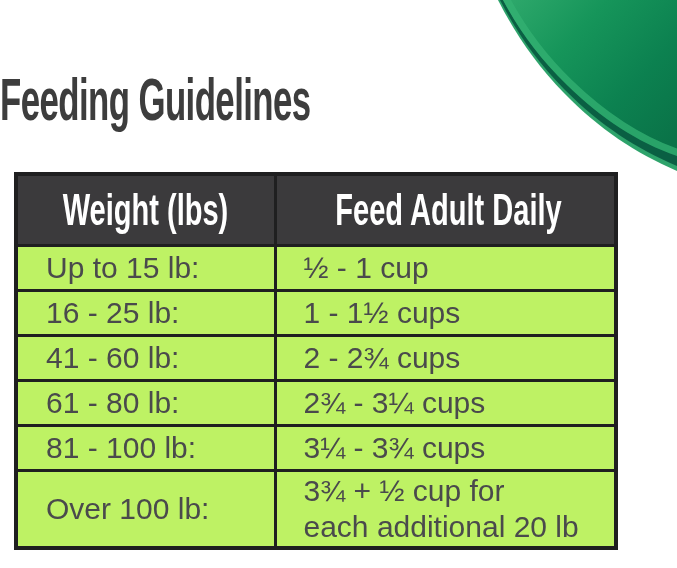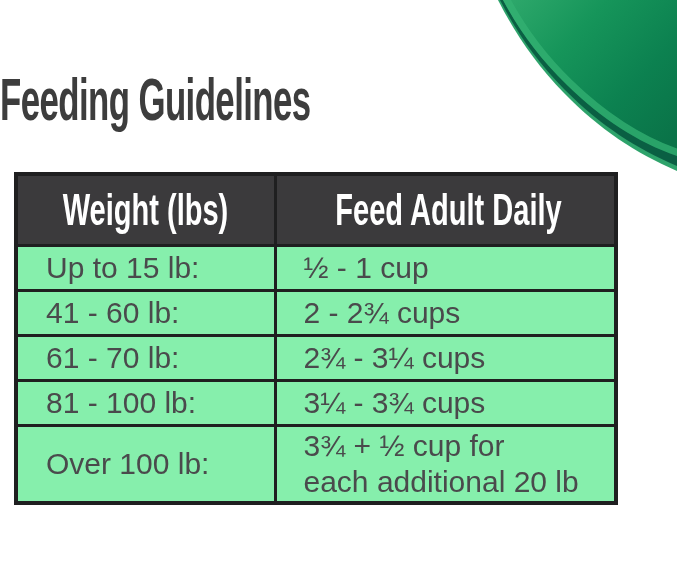--- a/index.html
+++ b/index.html
@@ -67,21 +67,21 @@
   }
   col.col-weight{width:259px;}
   td{
     color:var(--body-text);
     font-size:30px;
     line-height:36px;
     height:40px;
     padding:1px 4px 1px 0;
     vertical-align:middle;
     white-space:pre-line;
-    background:#86efac;
+    background:#bef264;
   }
   td.weight-cell{padding-left:28px;}
   td.feed-cell{padding-left:27px;}
 </style>
 </head>
 <body>
 
 <svg class="swoosh" viewBox="0 0 180 180" aria-hidden="true">
   <defs>
     <linearGradient id="swooshGrad" x1="0" y1="0" x2="1" y2="0.85">
@@ -118,25 +118,29 @@
       <th><span class="cond">Weight (lbs)</span></th>
       <th><span class="cond">Feed Adult Daily</span></th>
     </tr>
   </thead>
   <tbody>
     <tr>
       <td class="weight-cell">Up to 15 lb:</td>
       <td class="feed-cell">½ - 1 cup</td>
     </tr>
     <tr>
+      <td class="weight-cell">16 - 25 lb:</td>
+      <td class="feed-cell">1 - 1½ cups</td>
+    </tr>
+    <tr>
       <td class="weight-cell">41 - 60 lb:</td>
       <td class="feed-cell">2 - 2¾ cups</td>
     </tr>
     <tr>
-      <td class="weight-cell">61 - 70 lb:</td>
+      <td class="weight-cell">61 - 80 lb:</td>
       <td class="feed-cell">2¾ - 3¼ cups</td>
     </tr>
     <tr>
       <td class="weight-cell">81 - 100 lb:</td>
       <td class="feed-cell">3¼ - 3¾ cups</td>
     </tr>
     <tr>
       <td class="weight-cell">Over 100 lb:</td>
       <td class="feed-cell">3¾ + ½ cup for
 each additional 20 lb</td>

